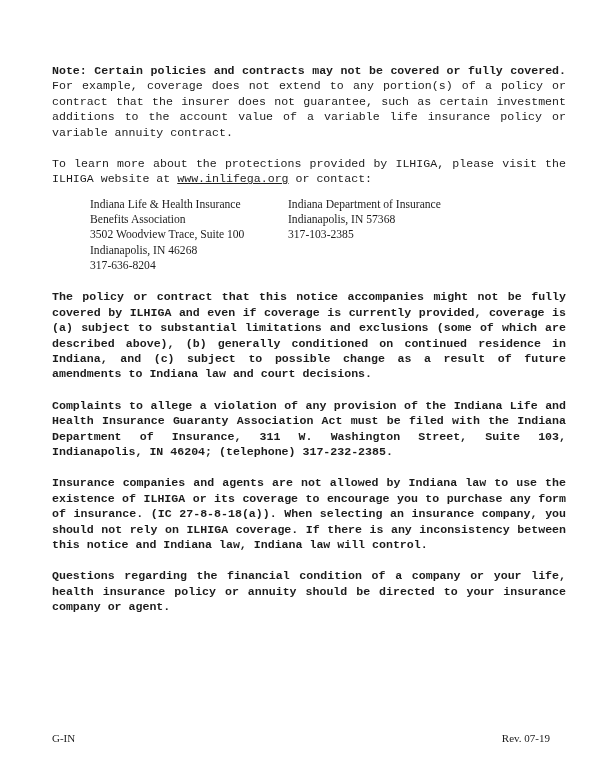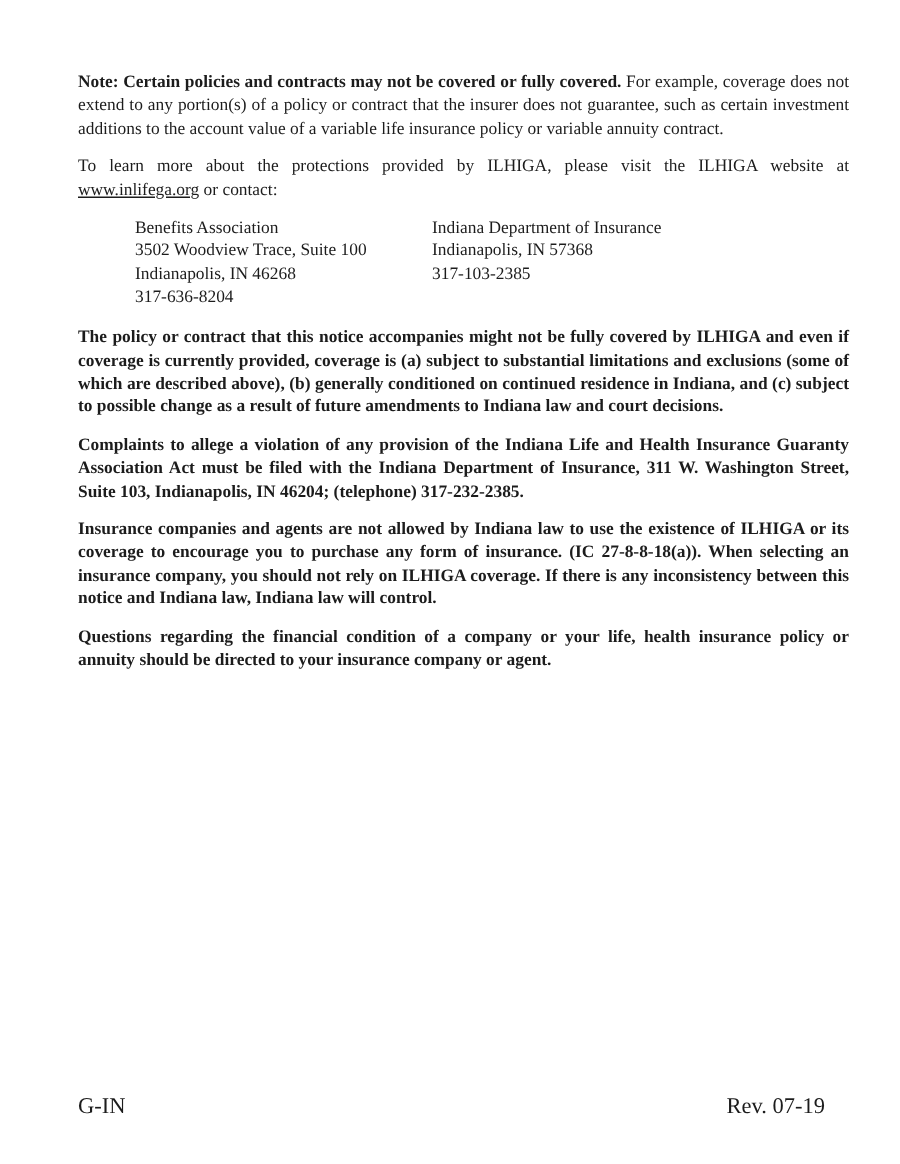--- a/index.html
+++ b/index.html
@@ -17,25 +17,26 @@
     font-family: "Liberation Serif", serif;
     overflow: hidden;
   }
   .content {
     position: absolute;
     left: 52px;
     top: 47px;
     width: 514px;
   }
   .content p {
-    margin: 0 0 10px 0;
+    margin: 16px 0 10px 0;
     font-size: 11.6px;
     line-height: 15.4px;
     text-align: justify;
     text-justify: inter-word;
+    font-family: Liberation Mono, monospace;
   }
   .content p.bold-para {
     font-weight: bold;
   }
   .lead-bold {
     font-weight: bold;
   }
   .doclink {
     color: inherit;
     text-decoration: underline;
@@ -54,37 +55,38 @@
   .addr-col-2 {
     flex: 1;
   }
   .footer {
     position: absolute;
     left: 52px;
     top: 731px;
     width: 498px;
     display: flex;
     justify-content: space-between;
-    font-size: 15px;
+    font-size: 11px;
     line-height: 15px;
   }
 </style>
 </head>
 <body>
 
 <div class="page">
   <div class="content">
 
     <p><span class="lead-bold">Note: Certain policies and contracts may not be covered or fully covered.</span><span> For example, coverage does not extend to any portion(s) of a policy or contract that the insurer does not guarantee, such as certain investment additions to the account value of a variable life insurance policy or variable annuity contract.</span></p>
 
 
     <p><span>To learn more about the protections provided by ILHIGA, please visit the ILHIGA website at </span><span class="doclink">www.inlifega.org</span><span> or contact:</span></p>
 
     <div class="addr">
       <div class="addr-col-1">
+        <div>Indiana Life &amp; Health Insurance</div>
         <div>Benefits Association</div>
         <div>3502 Woodview Trace, Suite 100</div>
         <div>Indianapolis, IN 46268</div>
         <div>317-636-8204</div>
       </div>
       <div class="addr-col-2">
         <div>Indiana Department of Insurance</div>
         <div>Indianapolis, IN 57368</div>
         <div>317-103-2385</div>
       </div>

